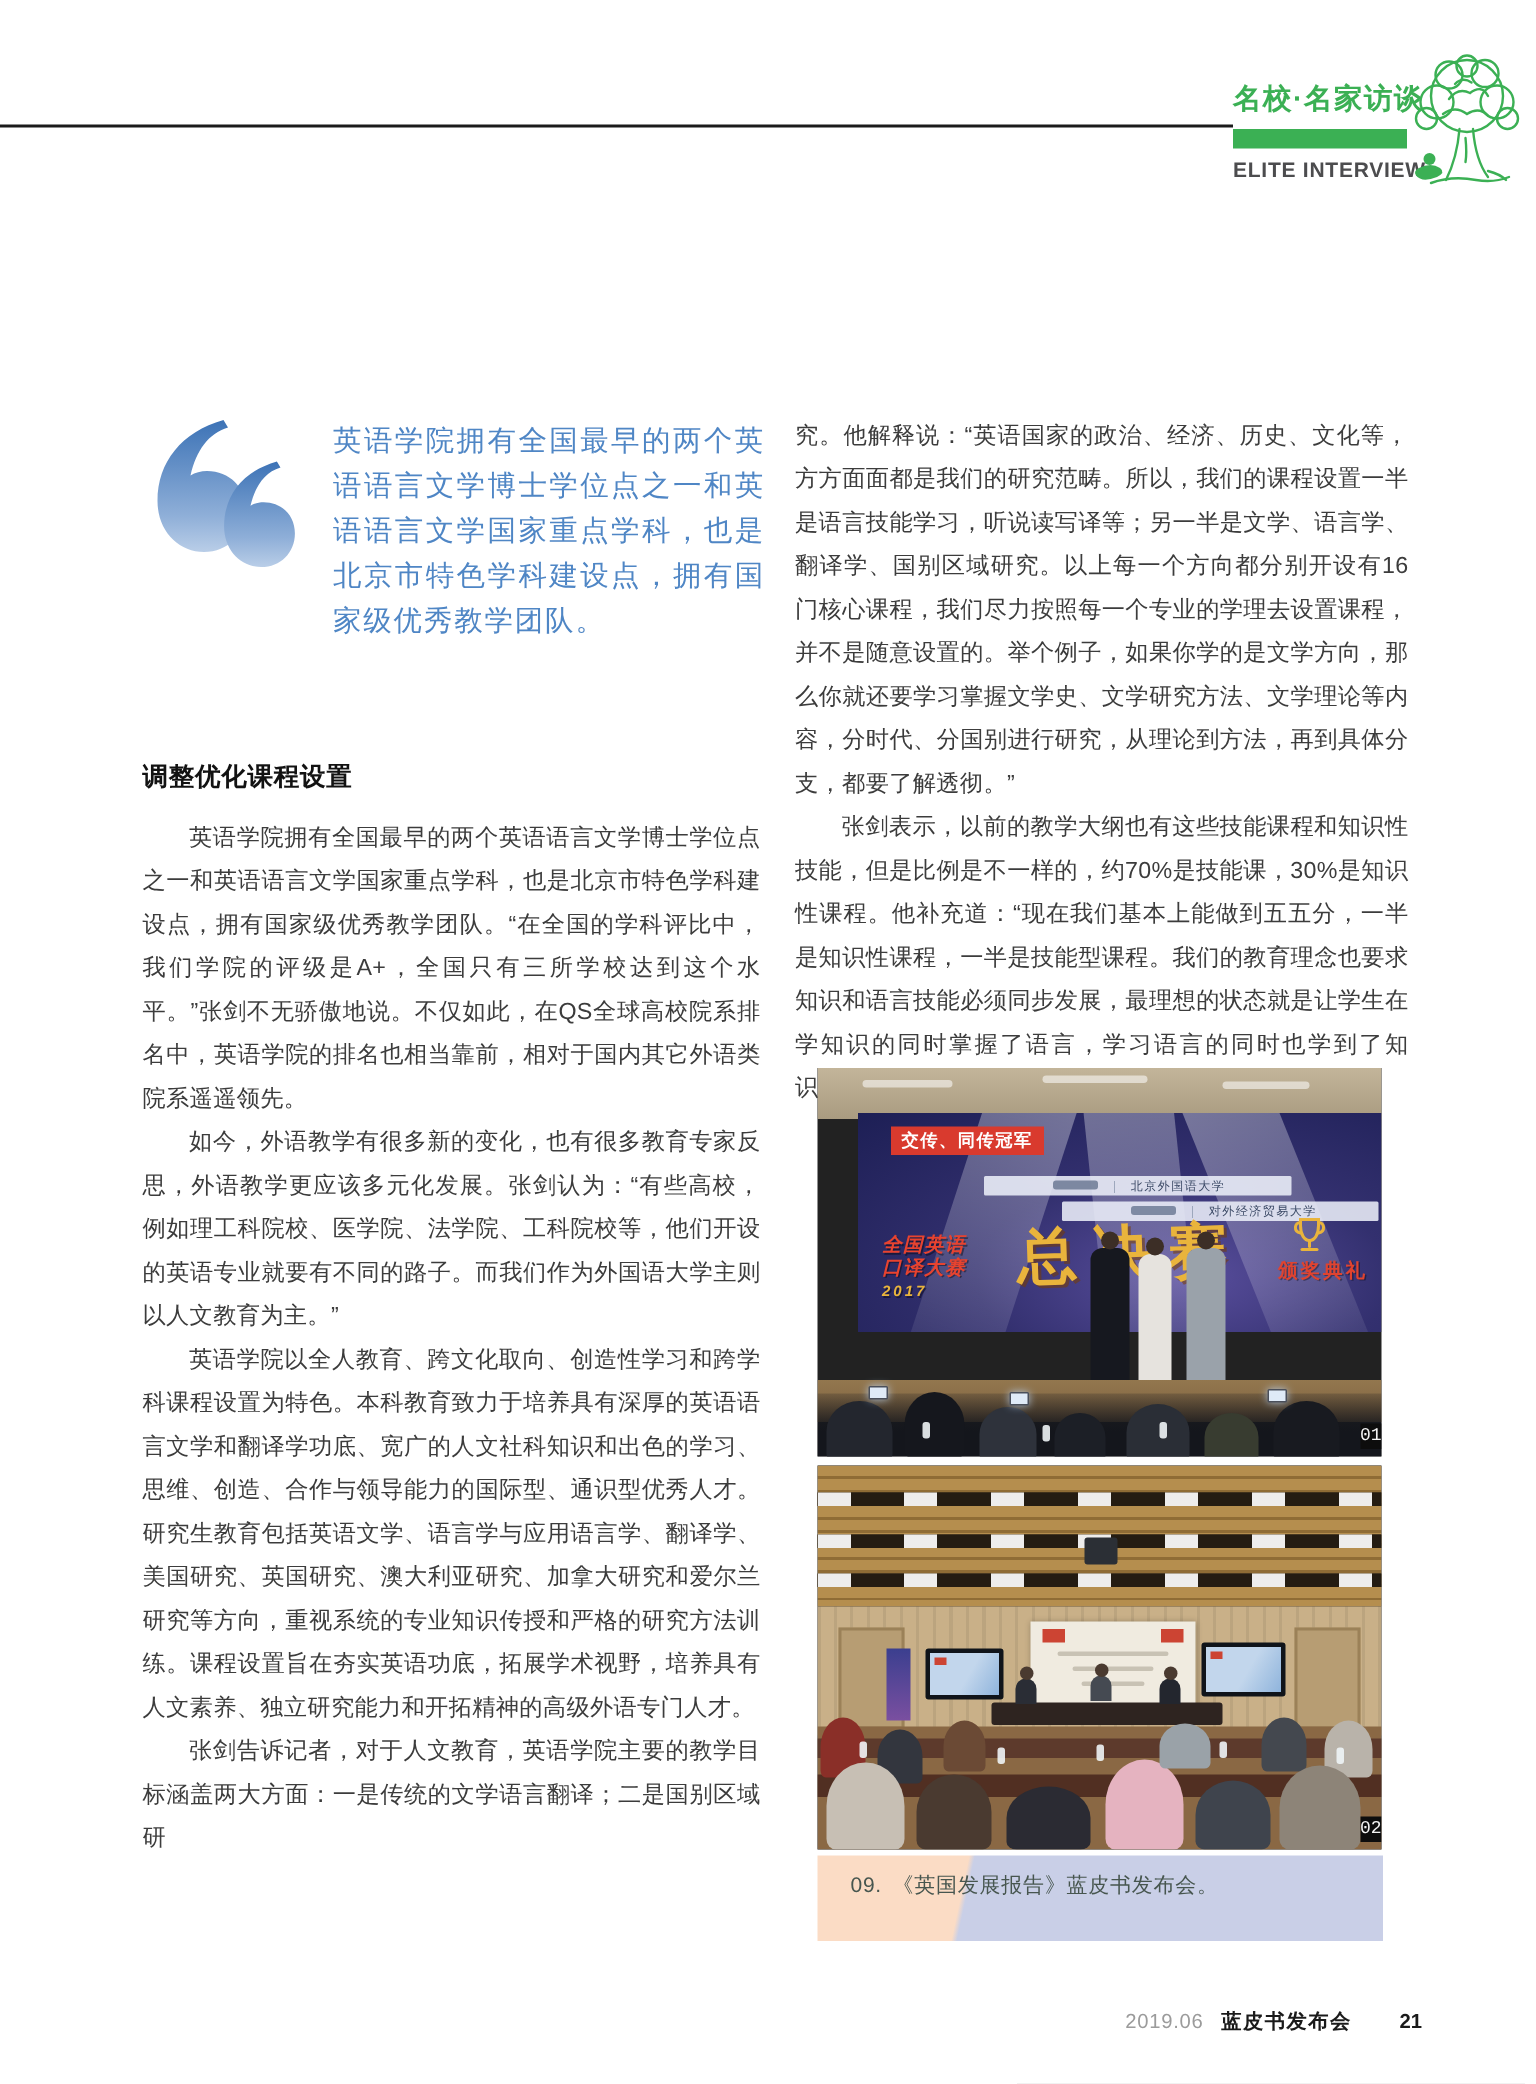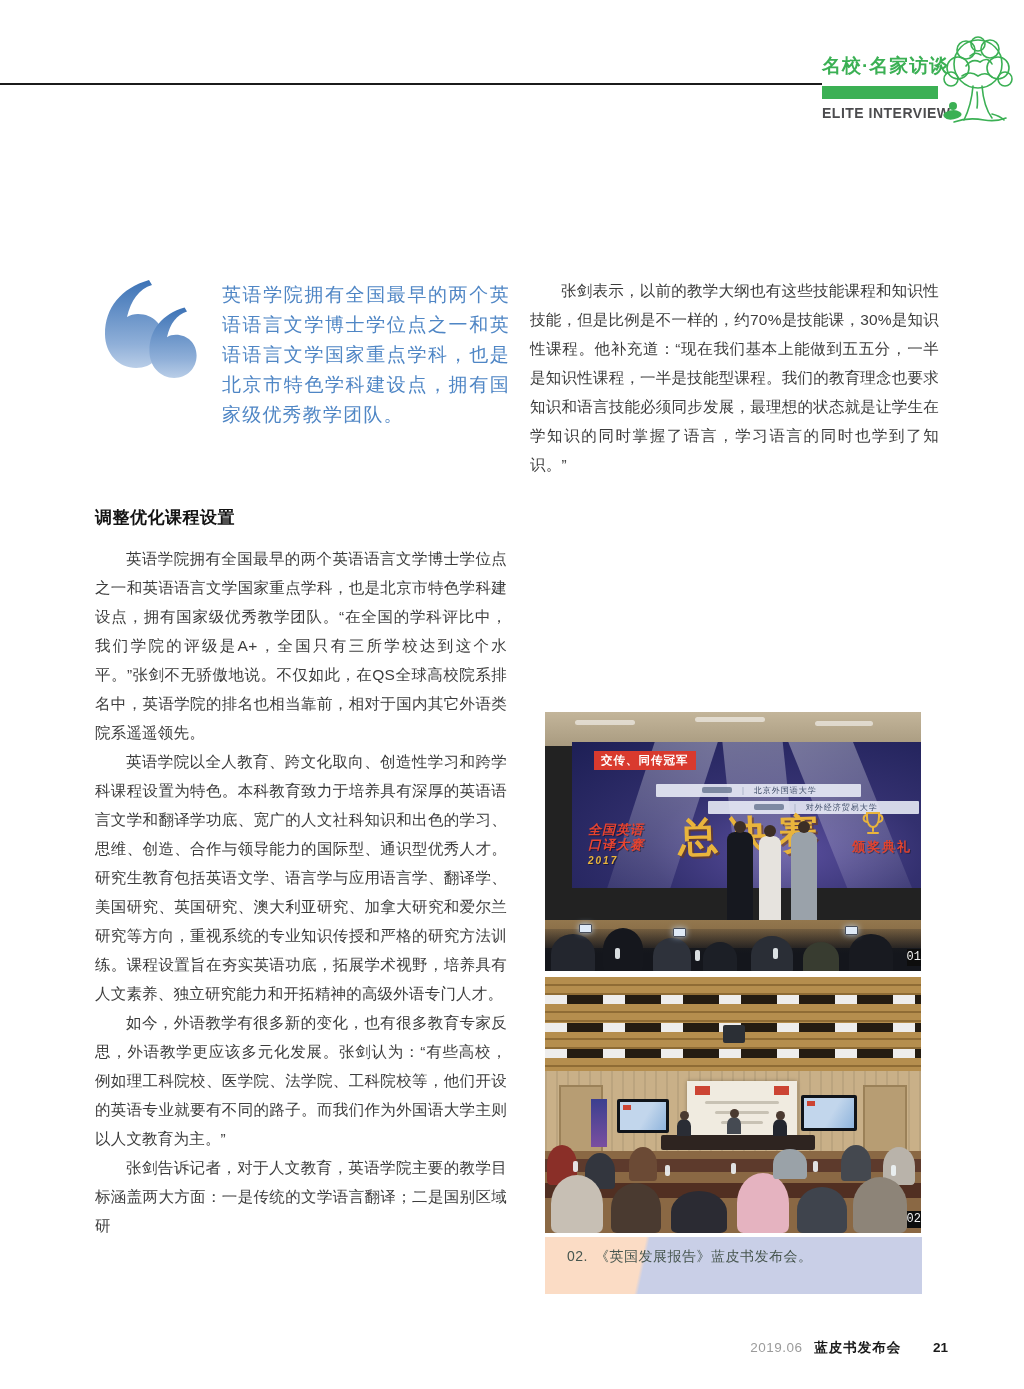--- a/index.html
+++ b/index.html
@@ -149,26 +149,27 @@
       </linearGradient>
     </defs>
     <path fill="url(#qg)" d="M52,2 C24,10 8,30 8,56 C8,76 22,90 39,90 C55,90 67,78 67,62 C67,47 56,36 41,36 C37,36 33,37 30,39 C34,22 42,11 55,7 Z"></path>
     <path fill="url(#qg)" transform="translate(46,28) scale(0.8)" d="M52,2 C24,10 8,30 8,56 C8,76 22,90 39,90 C55,90 67,78 67,62 C67,47 56,36 41,36 C37,36 33,37 30,39 C34,22 42,11 55,7 Z"></path>
   </svg>
   <div class="quote-text">英语学院拥有全国最早的两个英语语言文学博士学位点之一和英语语言文学国家重点学科，也是北京市特色学科建设点，拥有国家级优秀教学团队。</div>
 
   <div class="col-left">
     <h2 class="sec-heading">调整优化课程设置</h2>
     <p class="body-p">英语学院拥有全国最早的两个英语语言文学博士学位点之一和英语语言文学国家重点学科，也是北京市特色学科建设点，拥有国家级优秀教学团队。“在全国的学科评比中，我们学院的评级是A+，全国只有三所学校达到这个水平。”张剑不无骄傲地说。不仅如此，在QS全球高校院系排名中，英语学院的排名也相当靠前，相对于国内其它外语类院系遥遥领先。</p>
+    <p class="body-p">如今，外语教学有很多新的变化，也有很多教育专家反思，外语教学更应该多元化发展。张剑认为：“有些高校，例如理工科院校、医学院、法学院、工科院校等，他们开设的英语专业就要有不同的路子。而我们作为外国语大学主则以人文教育为主。”</p>
     <p class="body-p">英语学院以全人教育、跨文化取向、创造性学习和跨学科课程设置为特色。本科教育致力于培养具有深厚的英语语言文学和翻译学功底、宽广的人文社科知识和出色的学习、思维、创造、合作与领导能力的国际型、通识型优秀人才。研究生教育包括英语文学、语言学与应用语言学、翻译学、美国研究、英国研究、澳大利亚研究、加拿大研究和爱尔兰研究等方向，重视系统的专业知识传授和严格的研究方法训练。课程设置旨在夯实英语功底，拓展学术视野，培养具有人文素养、独立研究能力和开拓精神的高级外语专门人才。</p>
-    <p class="body-p">如今，外语教学有很多新的变化，也有很多教育专家反思，外语教学更应该多元化发展。张剑认为：“有些高校，例如理工科院校、医学院、法学院、工科院校等，他们开设的英语专业就要有不同的路子。而我们作为外国语大学主则以人文教育为主。”</p>
     <p class="body-p">张剑告诉记者，对于人文教育，英语学院主要的教学目标涵盖两大方面：一是传统的文学语言翻译；二是国别区域研</p>
   </div>
 
   <div class="col-right">
+    <p class="body-p no-indent">究。他解释说：“英语国家的政治、经济、历史、文化等，方方面面都是我们的研究范畴。所以，我们的课程设置一半是语言技能学习，听说读写译等；另一半是文学、语言学、翻译学、国别区域研究。以上每一个方向都分别开设有16门核心课程，我们尽力按照每一个专业的学理去设置课程，并不是随意设置的。举个例子，如果你学的是文学方向，那么你就还要学习掌握文学史、文学研究方法、文学理论等内容，分时代、分国别进行研究，从理论到方法，再到具体分支，都要了解透彻。”</p>
     <p class="body-p">张剑表示，以前的教学大纲也有这些技能课程和知识性技能，但是比例是不一样的，约70%是技能课，30%是知识性课程。他补充道：“现在我们基本上能做到五五分，一半是知识性课程，一半是技能型课程。我们的教育理念也要求知识和语言技能必须同步发展，最理想的状态就是让学生在学知识的同时掌握了语言，学习语言的同时也学到了知识。”</p>
   </div>
 
   <div class="photo photo1">
     <div class="p1-wall">
       <div class="streak" style="left:30px;top:8px;width:60px;"></div>
       <div class="streak" style="left:150px;top:5px;width:70px;"></div>
       <div class="streak" style="left:270px;top:9px;width:58px;"></div>
     </div>
     <div class="p1-screen">
@@ -265,21 +266,21 @@
     <div class="blob" style="left:228px;top:172px;width:34px;height:30px;background:#9aa2a8;"></div>
     <div class="bottle" style="left:28px;top:184px;"></div>
     <div class="bottle" style="left:120px;top:188px;"></div>
     <div class="bottle" style="left:186px;top:186px;"></div>
     <div class="bottle" style="left:268px;top:184px;"></div>
     <div class="bottle" style="left:346px;top:188px;"></div>
     <div class="photo-label">02</div>
   </div>
 
   <div class="caption-box">
-    <p class="caption-line"><span class="caption-num">02.</span><span>《英国发展报告》蓝皮书发布会。</span></p>
+    <p class="caption-line"><span class="caption-num">09.</span><span>《英国发展报告》蓝皮书发布会。</span></p>
   </div>
 
   <div class="footer">
     <span class="issue">2019.06</span>
     <span class="mag">蓝皮书发布会</span>
     <span class="pgnum">21</span>
   </div>
 
 </div>
 

